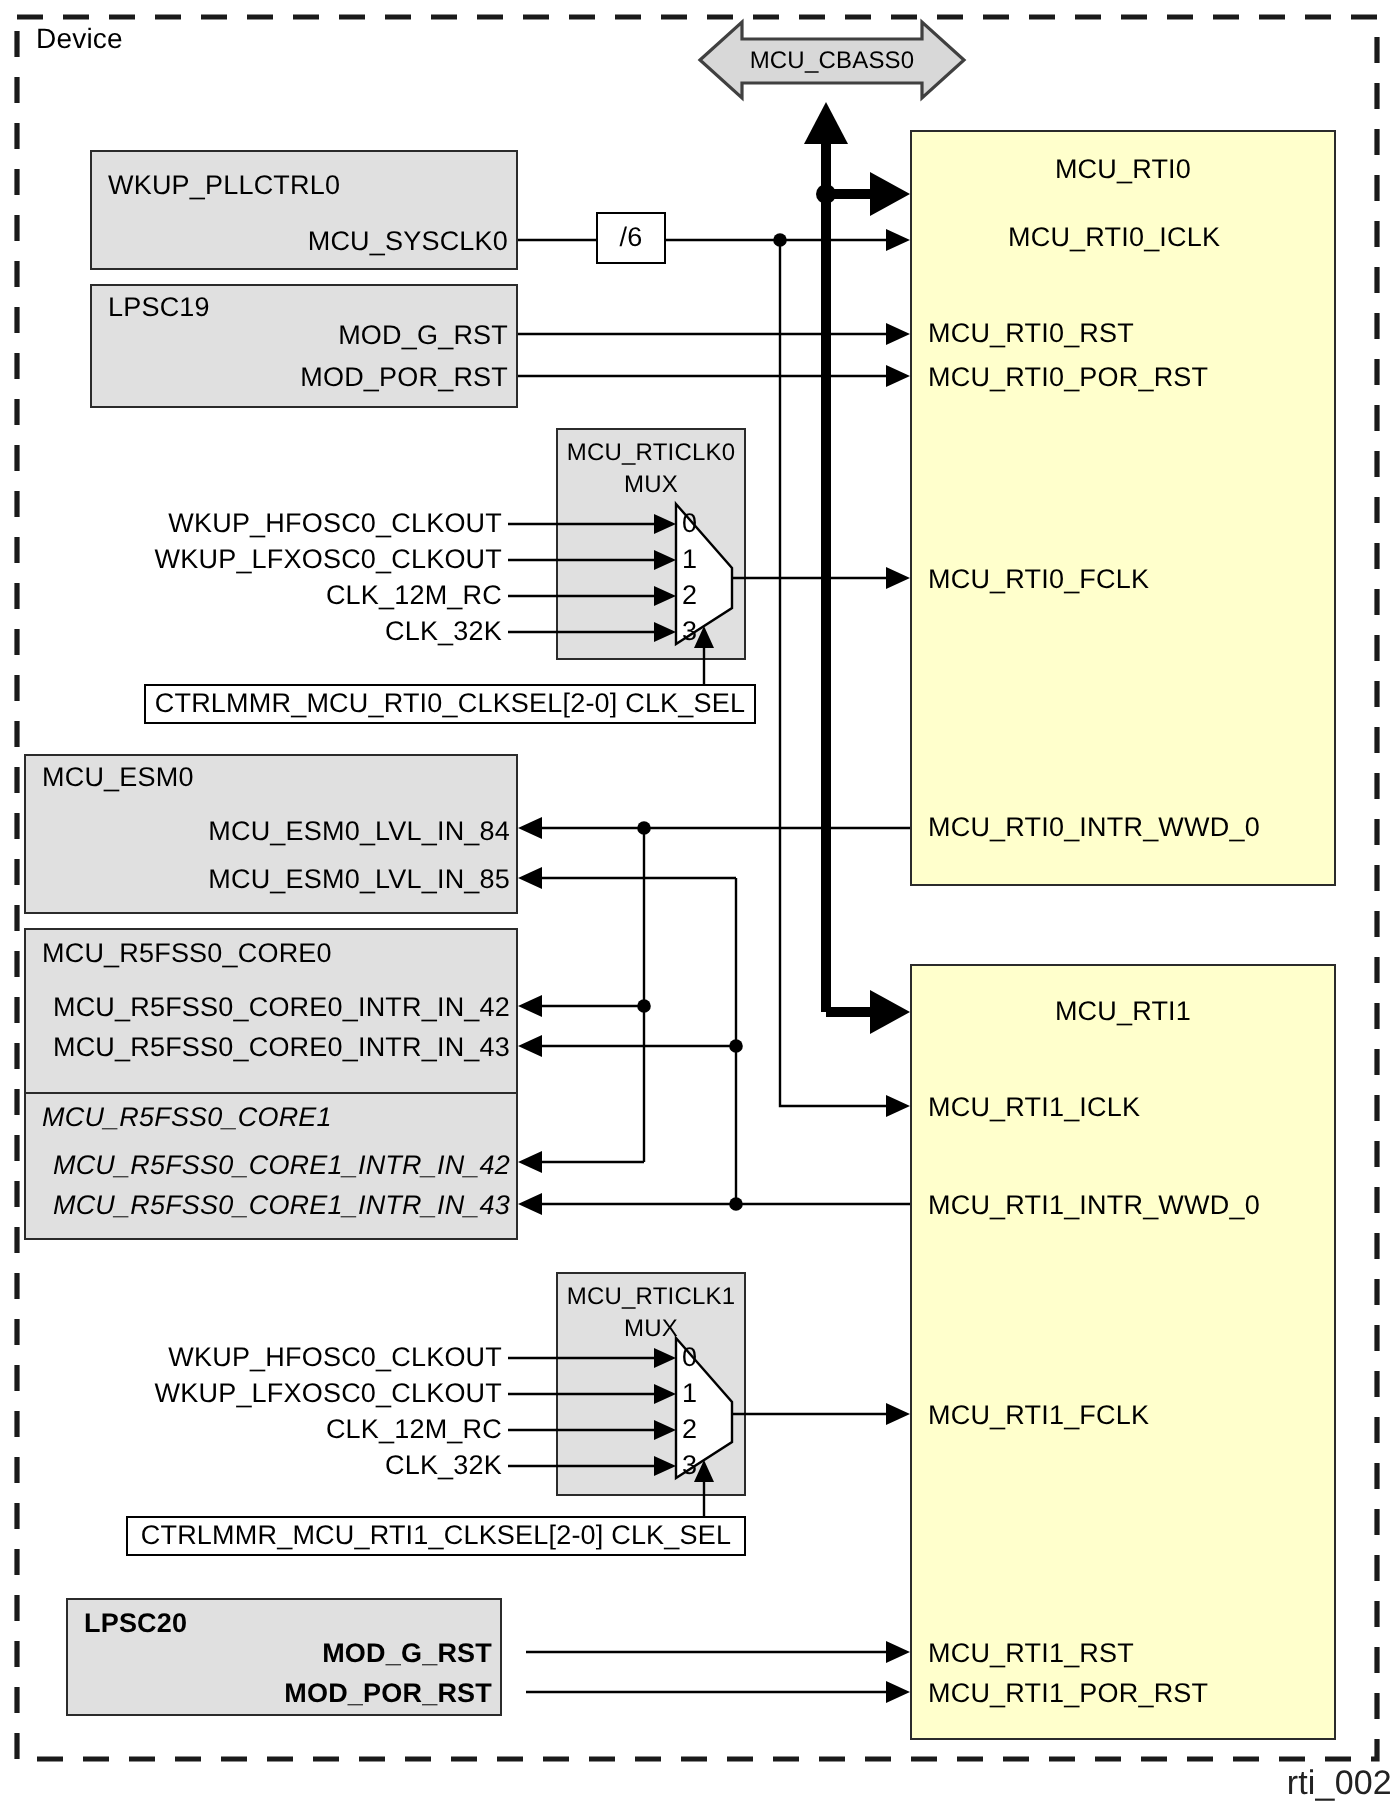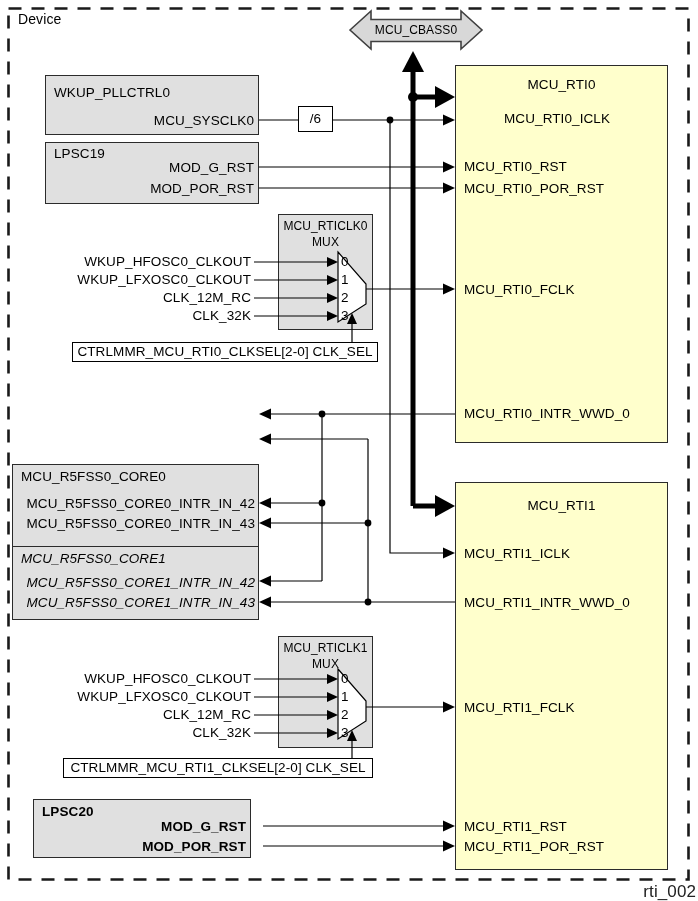--- a/index.html
+++ b/index.html
@@ -40,20 +40,25 @@
 
   <div class="block gray" style="left:278px;top:214px;width:95px;height:116px;">
     <div class="lbl ctr small" style="left:0;right:0;top:3px;">MCU_RTICLK0</div>
     <div class="lbl ctr small" style="left:0;right:0;top:19px;">MUX</div>
   </div>
 
   <div class="block whitebox" style="left:72px;top:342px;width:306px;height:20px;">
     <div class="lbl ctr" style="left:0;right:0;top:1px;">CTRLMMR_MCU_RTI0_CLKSEL[2-0] CLK_SEL</div>
   </div>
 
+  <div class="block gray" style="left:12px;top:377px;width:247px;height:80px;">
+    <div class="lbl" style="left:8px;top:3px;">MCU_ESM0</div>
+    <div class="lbl rt" style="right:3px;top:30px;">MCU_ESM0_LVL_IN_84</div>
+    <div class="lbl rt" style="right:3px;top:54px;">MCU_ESM0_LVL_IN_85</div>
+  </div>
 
   <div class="block gray" style="left:12px;top:464px;width:247px;height:88px;">
     <div class="lbl" style="left:8px;top:4px;">MCU_R5FSS0_CORE0</div>
     <div class="lbl rt" style="right:3px;top:31px;">MCU_R5FSS0_CORE0_INTR_IN_42</div>
     <div class="lbl rt" style="right:3px;top:51px;">MCU_R5FSS0_CORE0_INTR_IN_43</div>
   </div>
 
   <div class="block gray" style="left:12px;top:546px;width:247px;height:74px;font-style:italic;">
     <div class="lbl" style="left:8px;top:4px;">MCU_R5FSS0_CORE1</div>
     <div class="lbl rt" style="right:3px;top:28px;">MCU_R5FSS0_CORE1_INTR_IN_42</div>

